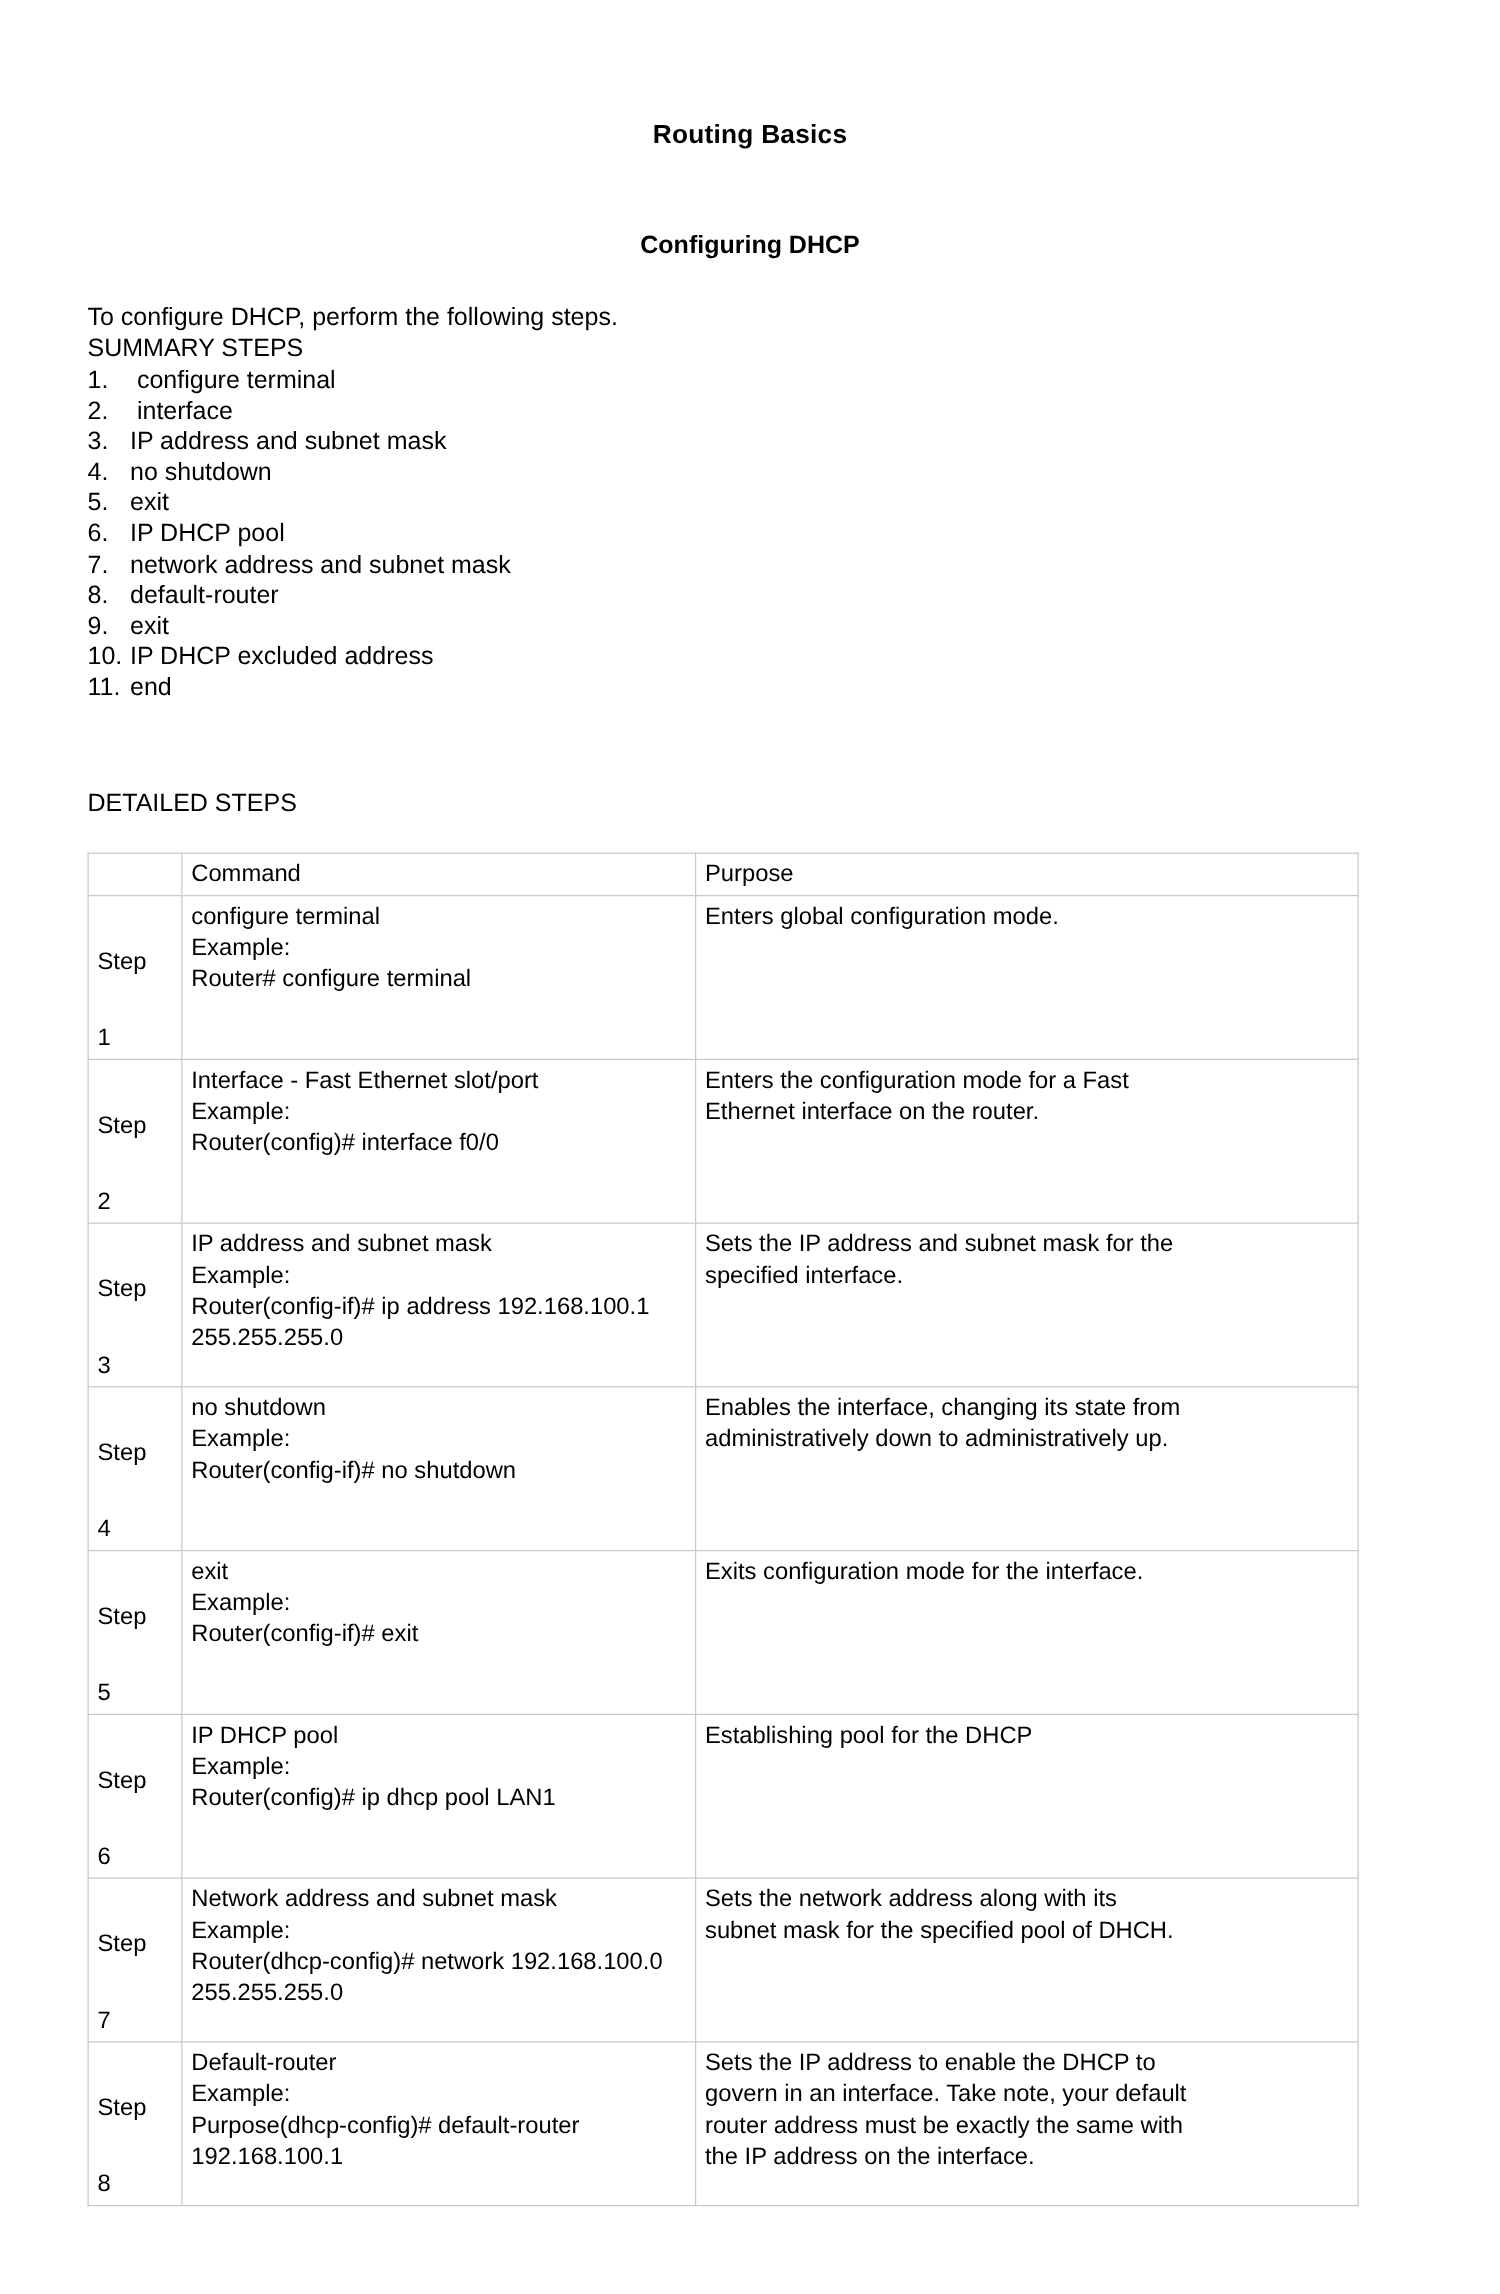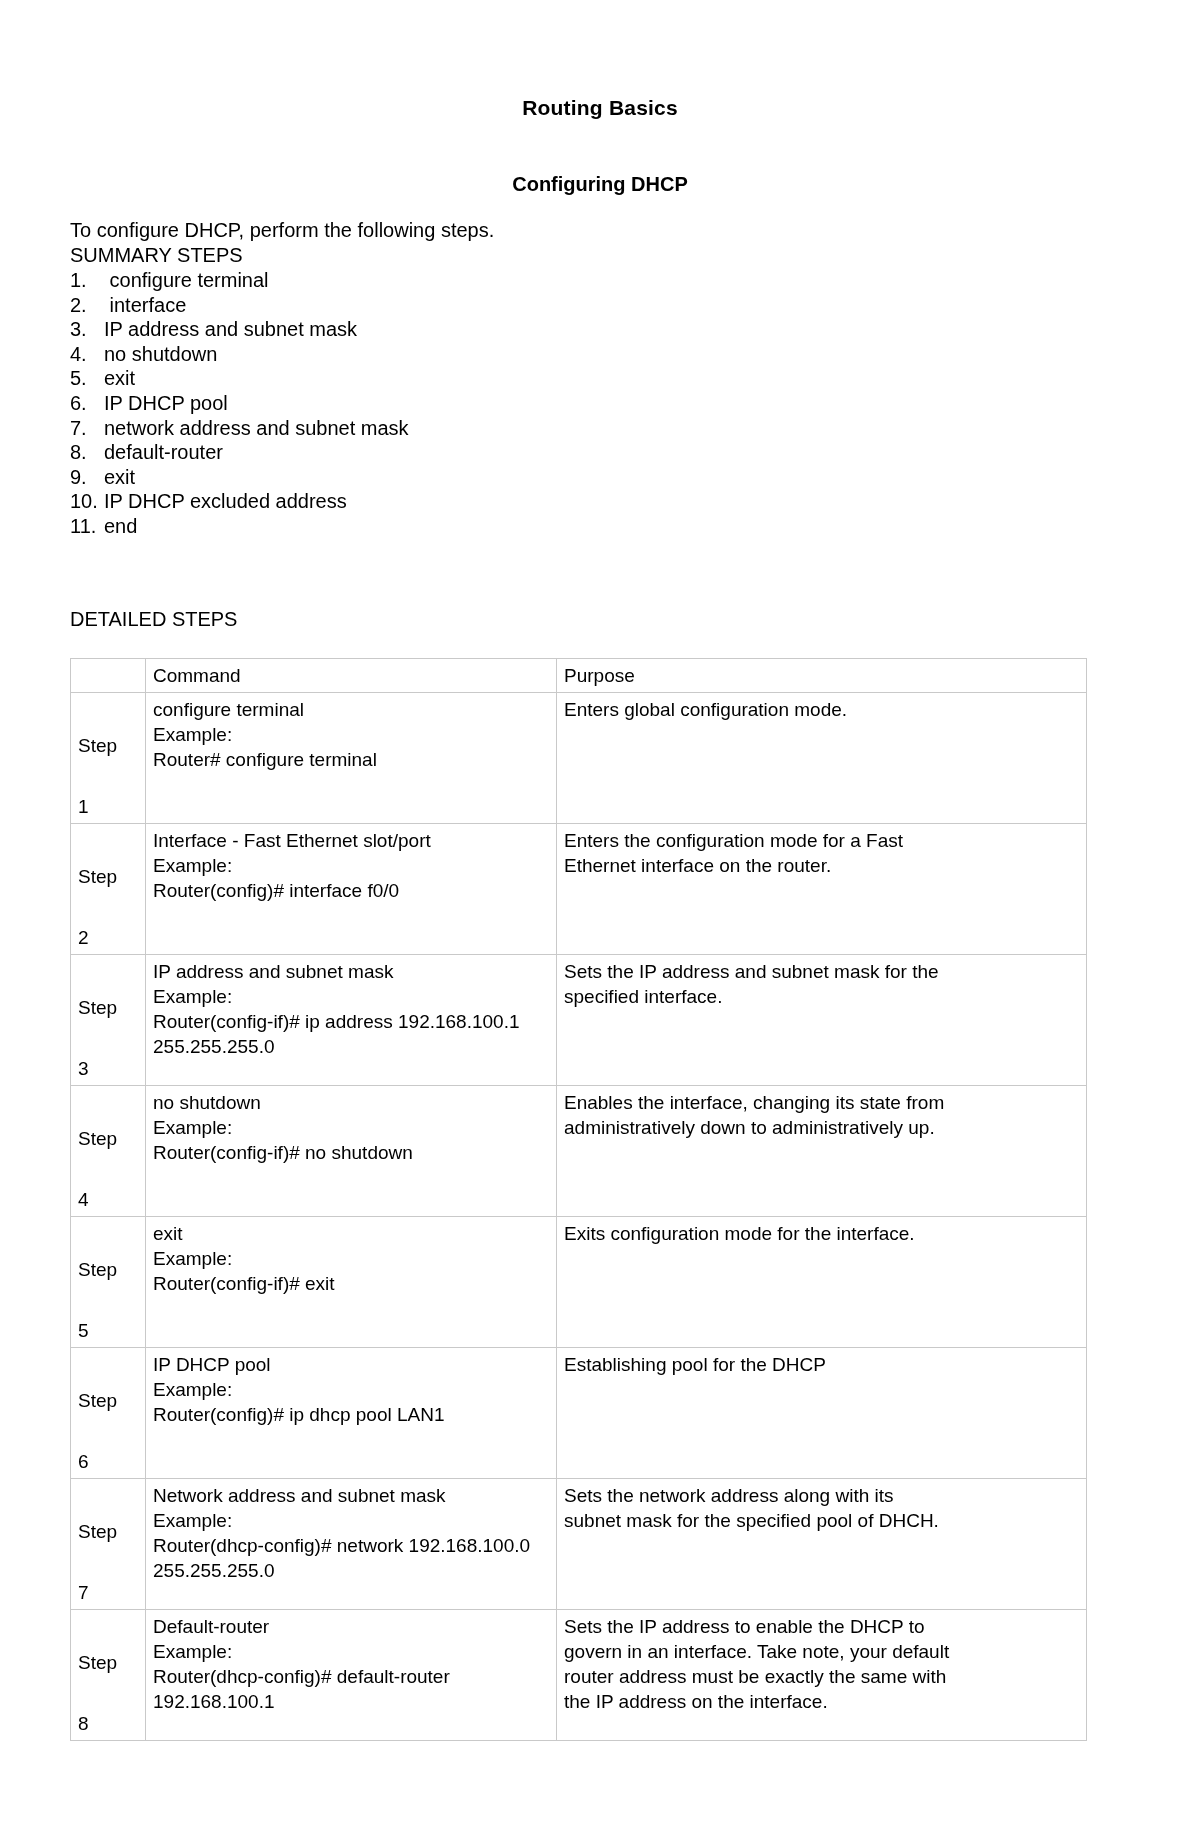--- a/index.html
+++ b/index.html
@@ -27,21 +27,21 @@
     font-weight: bold;
     font-size: 21px;
     letter-spacing: 0.2px;
     margin: 0;
     padding-top: 96px;
   }
   .section-title {
     text-align: center;
     font-weight: bold;
     font-size: 20px;
-    margin: 0;
+    margin: 12px;
     padding-top: 53px;
   }
   .intro-para {
     text-align: justify;
     text-justify: inter-word;
     font-size: 20px;
     line-height: 31px;
     margin: 0;
     padding-top: 30px;
     text-indent: 62px;
@@ -292,21 +292,21 @@
           </td>
         </tr>
         <tr>
           <td class="step-cell">
             <span class="sn">Step</span>
             <span class="sn">8</span>
           </td>
           <td class="cmd-cell">
             <span class="line">Default-router</span>
             <span class="line">Example:</span>
-            <span class="line">Router(dhcp-config)# default-router</span>
+            <span class="line">Purpose(dhcp-config)# default-router</span>
             <span class="line">192.168.100.1</span>
           </td>
           <td class="purp-cell">
             <span class="line">Sets the IP address to enable the DHCP to</span>
             <span class="line">govern in an interface. Take note, your default</span>
             <span class="line">router address must be exactly the same with</span>
             <span class="line">the IP address on the interface.</span>
           </td>
         </tr>
       </tbody>

